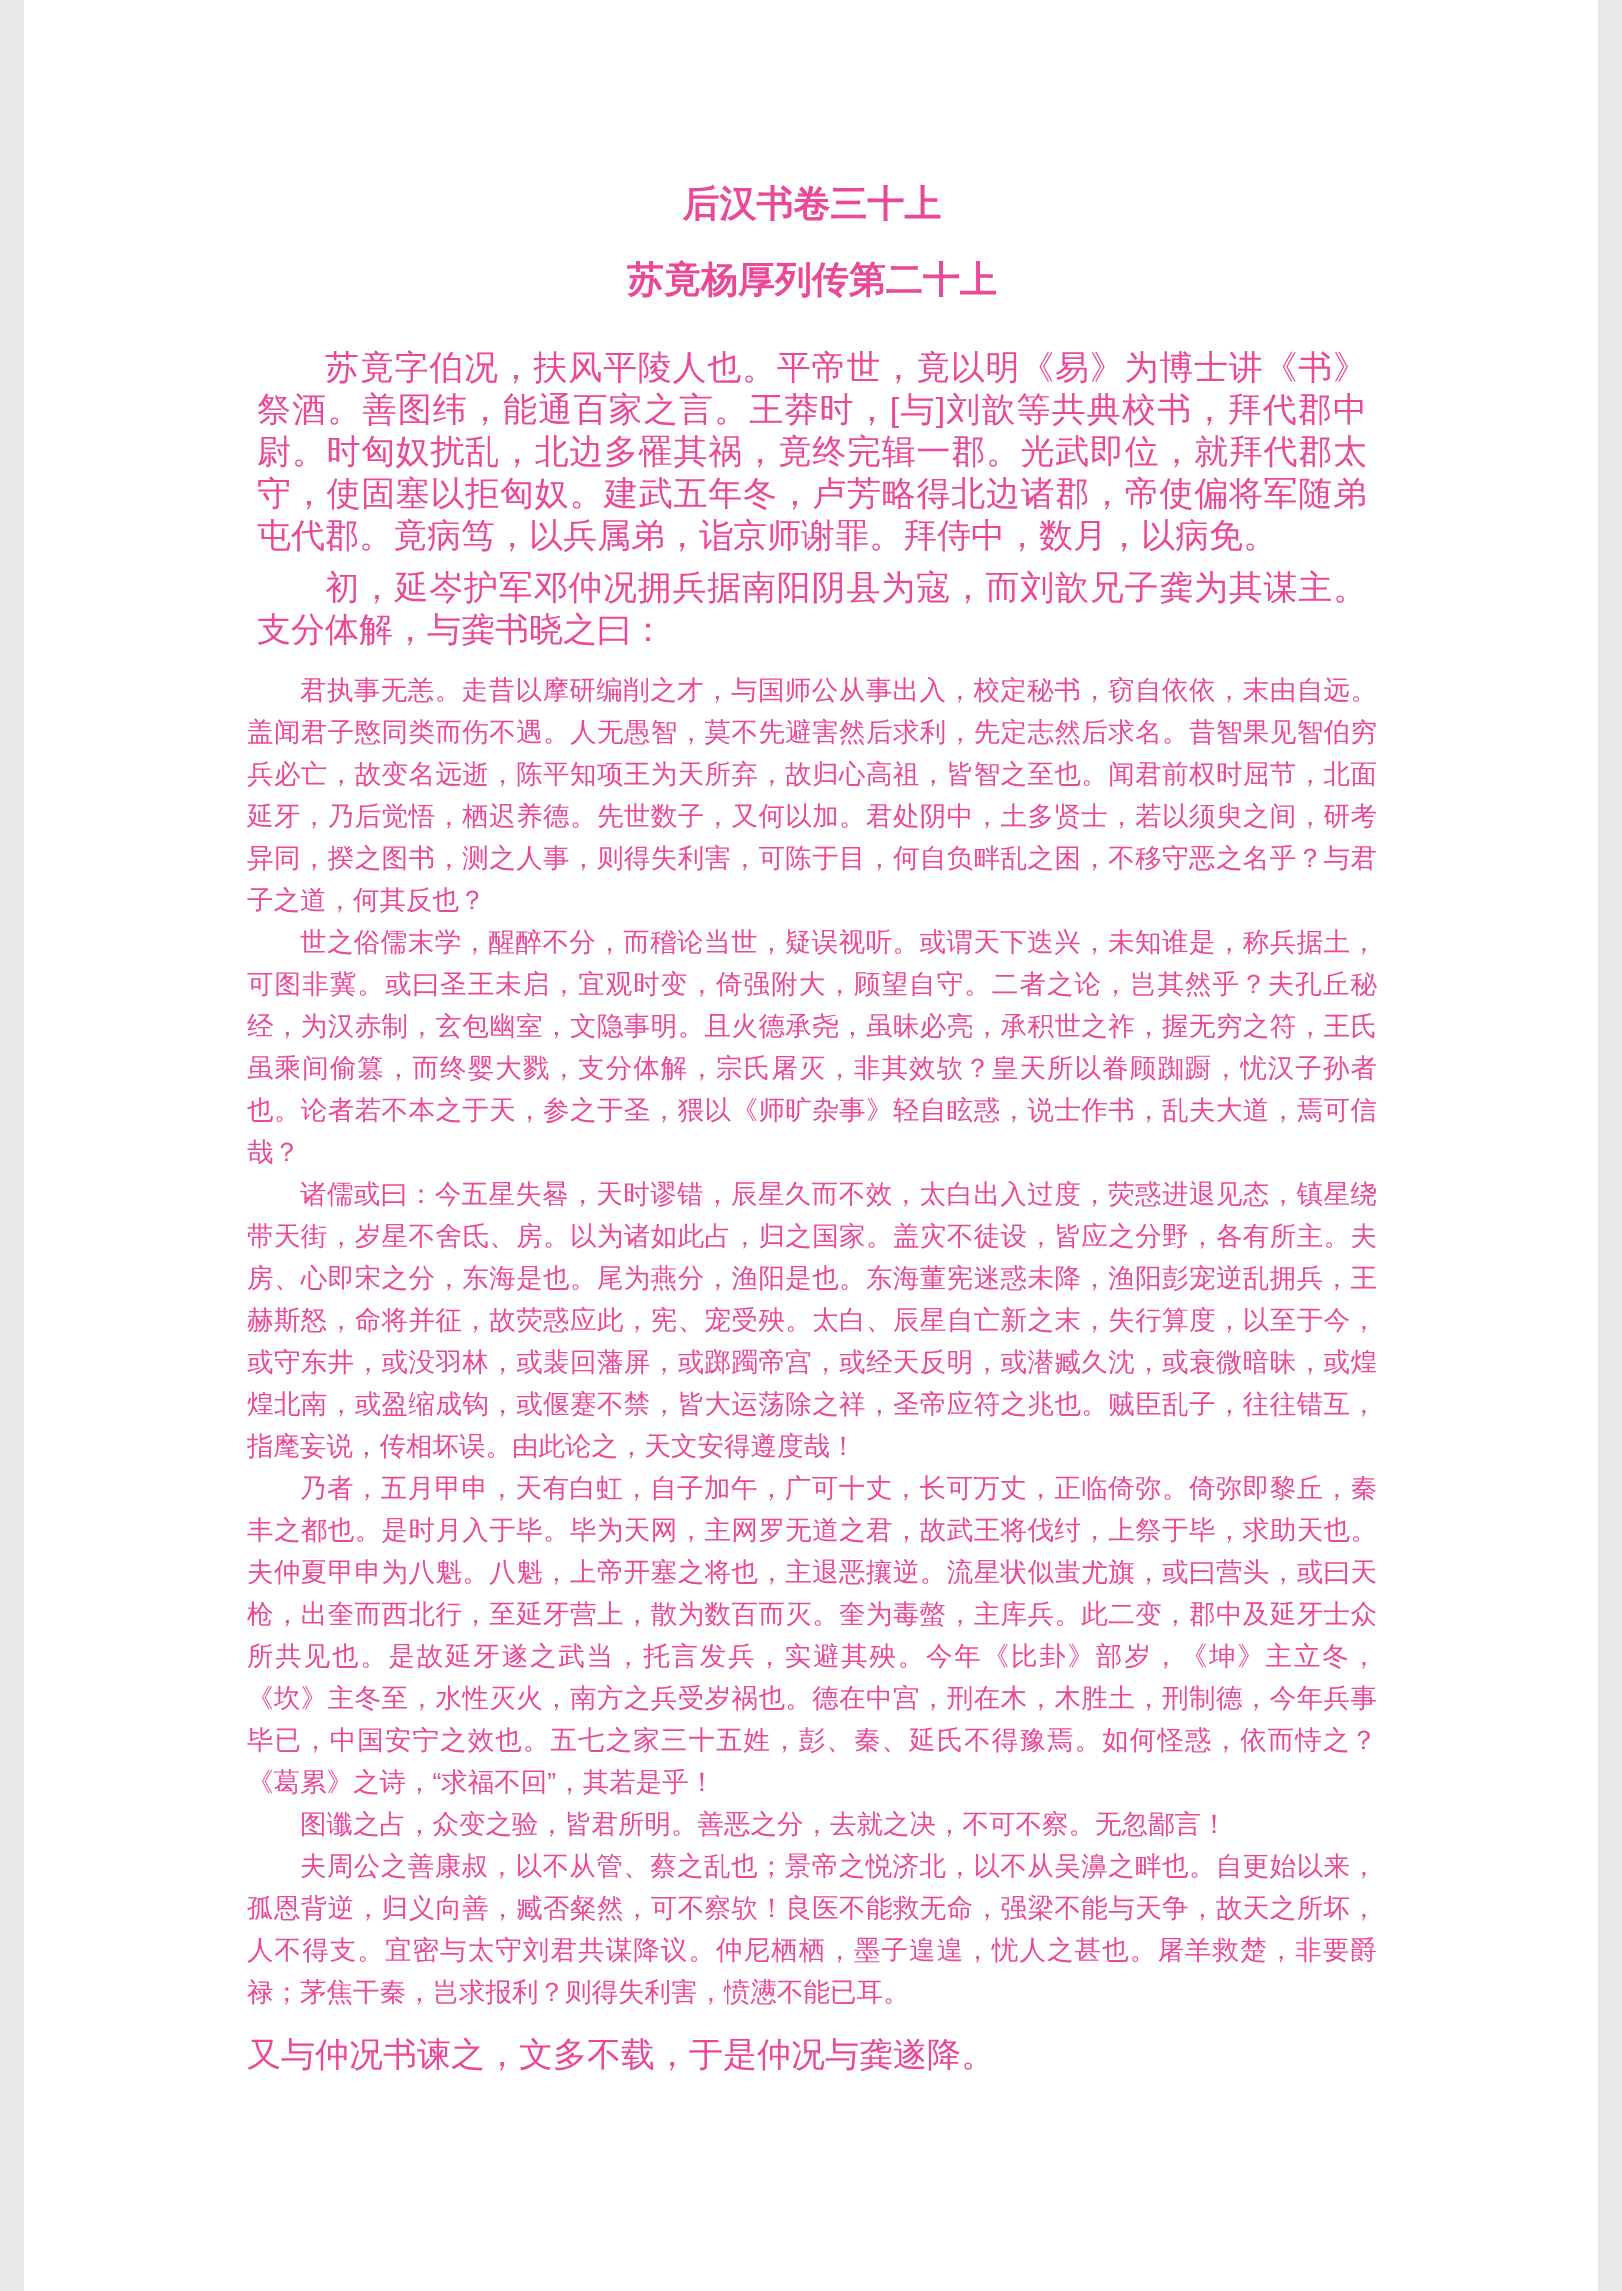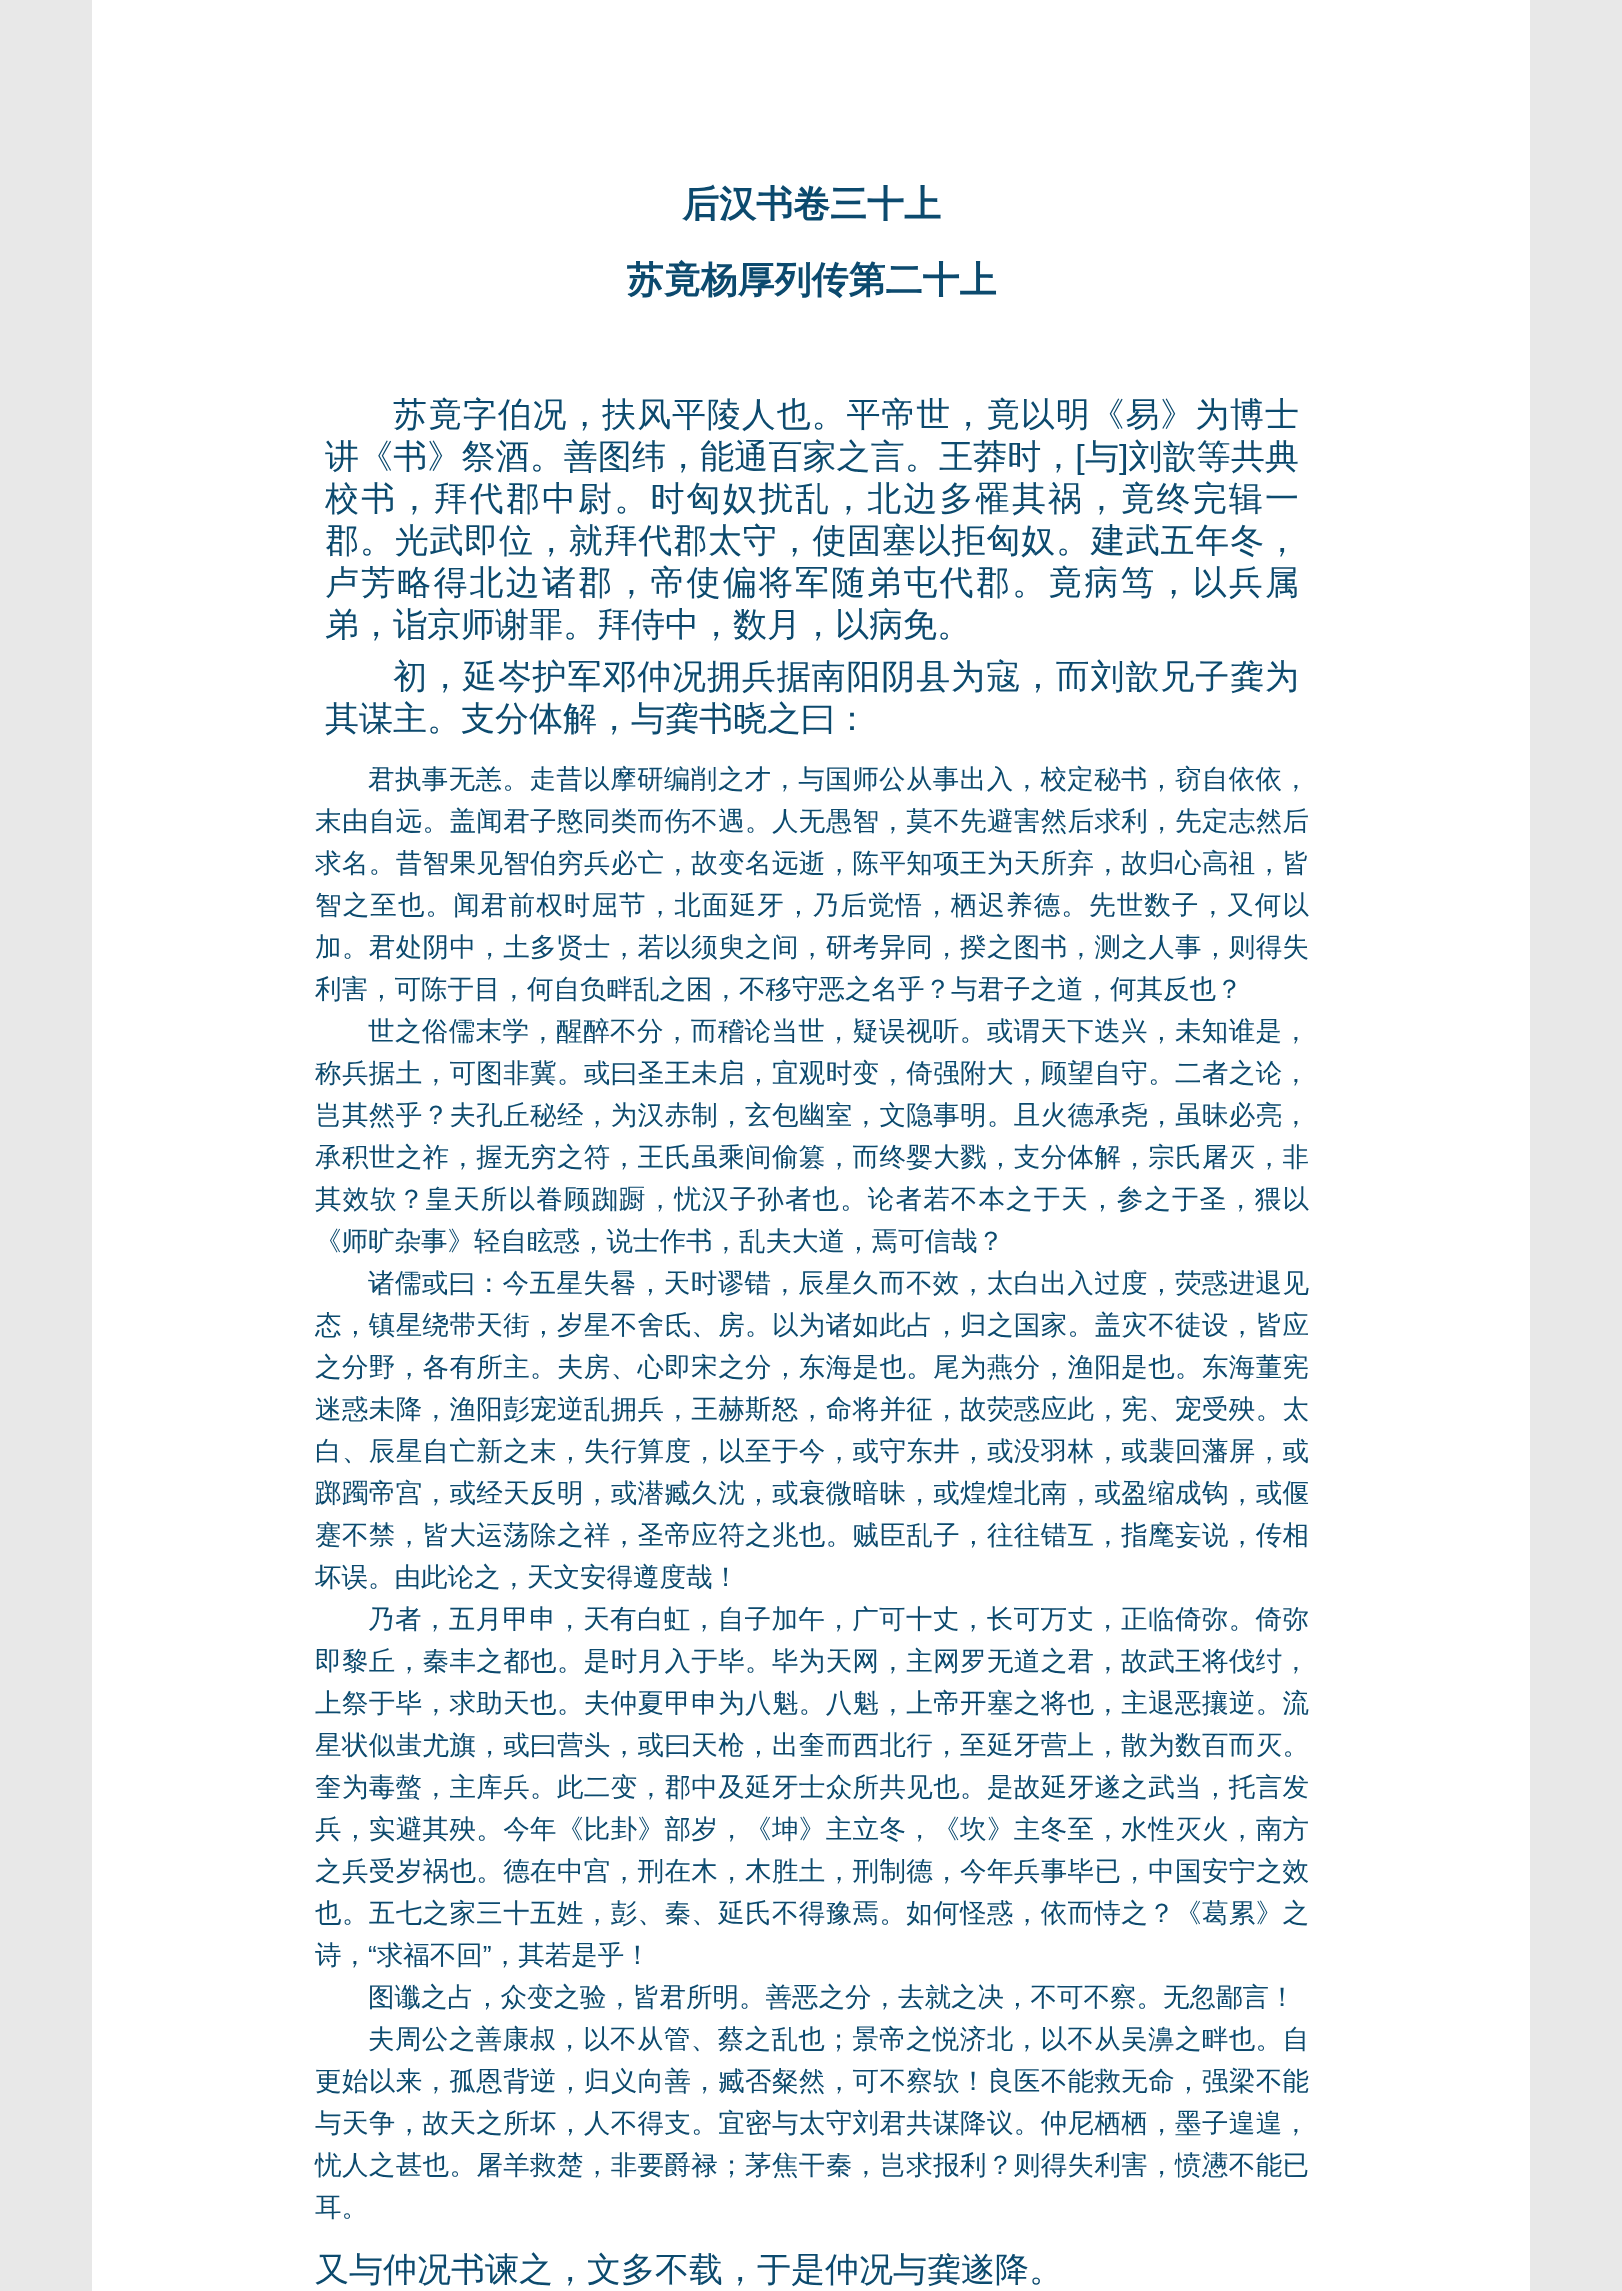--- a/index.html
+++ b/index.html
@@ -3,42 +3,42 @@
 <meta charset="utf-8">
 <style>
   html, body {
     margin: 0;
     padding: 0;
     background: #e8e8e8;
     font-family: "Liberation Sans", "DejaVu Sans", sans-serif;
   }
   .page {
     position: relative;
-    width: 1438px;
+    width: 1574px;
     height: 2292px;
     margin: 0 auto;
     background: #ffffff;
-    color: #0c4a6e;
+    color: #ec4899;
     box-sizing: border-box;
     padding: 184px 221px 0 223px;
     overflow: hidden;
   }
   .doc-title {
     font-size: 37px;
     line-height: 39px;
     font-weight: bold;
     text-align: center;
     margin: 0 0 37px 0;
   }
   .doc-subtitle {
     font-size: 37px;
     line-height: 39px;
     font-weight: bold;
     text-align: center;
-    margin: 0 0 94px 0;
+    margin: 0 0 47px 0;
   }
   .body-para {
     font-size: 34px;
     line-height: 42px;
     text-align: justify;
     text-indent: 2em;
     margin: 10px;
     letter-spacing: 0;
   }
   .letter {

